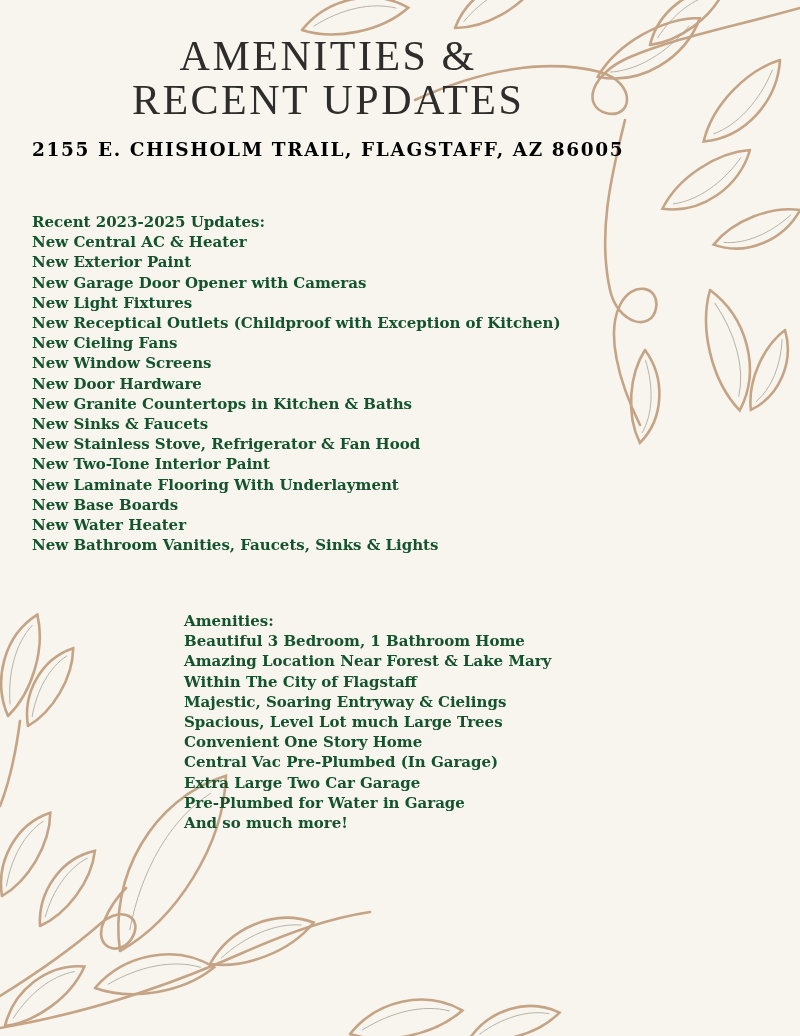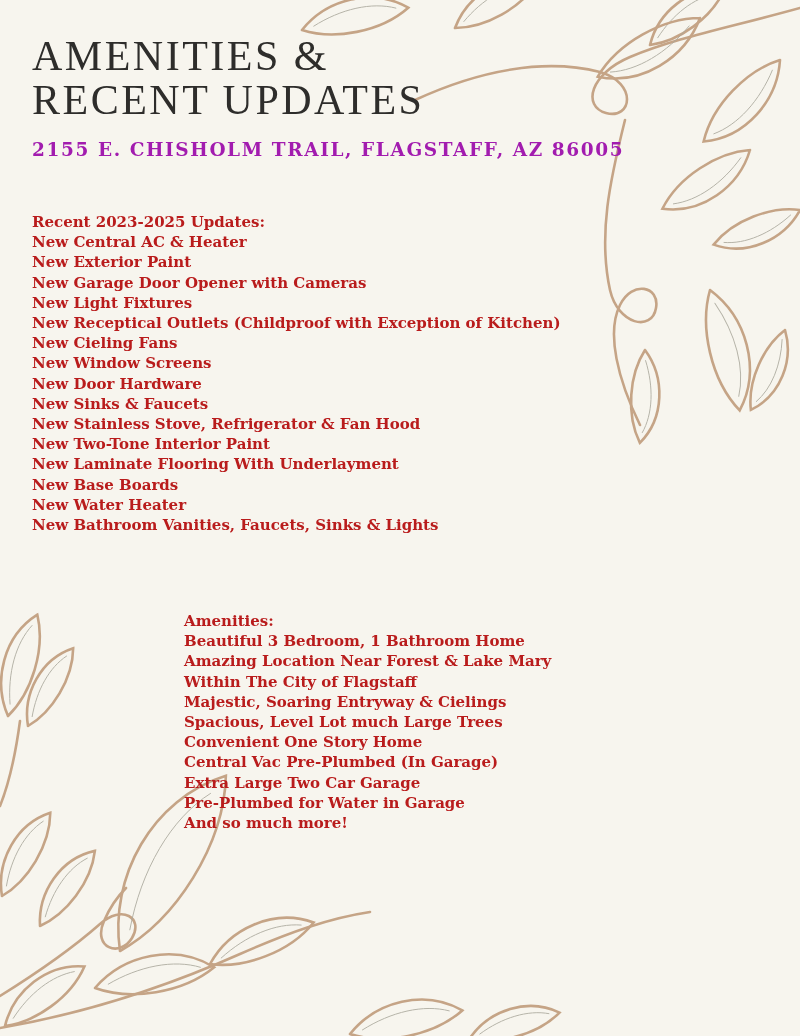--- a/index.html
+++ b/index.html
@@ -20,39 +20,40 @@
   
   .header{position:absolute;left:32px;top:34px;z-index:2;}
   .title-line{
     font-family:"Liberation Serif", serif;
     font-weight:400;
     font-size:42px;
     line-height:44px;
     letter-spacing:2.5px;
     color:#2e2d2b;
     white-space:nowrap;
+    text-align:center;
   }
   .address{
     margin-top:17px;
     font-weight:700;
     font-size:18.5px;
     letter-spacing:1.6px;
-    color:#a21caf;
+    color:#000000;
     white-space:nowrap;
   }
   
   .list-section{position:absolute;z-index:2;}
   .updates{left:32px;top:212px;}
   .amenities{left:184px;top:611px;}
   .list-heading,.list-item{
     font-weight:700;
     font-size:15px;
     line-height:20.2px;
     white-space:nowrap;
-    color:#b91c1c;
+    color:#14532d;
   }
 </style>
 </head>
 <body>
 
 <div class="page">
 
   <svg class="deco deco-tr" viewBox="0 0 520 470" aria-hidden="true">
     <defs>
       <g id="leafA">
@@ -106,20 +107,21 @@
     <div class="list-heading">Recent 2023-2025 Updates:</div>
     <div class="list">
         <div class="list-item">New Central AC &amp; Heater</div>
         <div class="list-item">New Exterior Paint</div>
         <div class="list-item">New Garage Door Opener with Cameras</div>
         <div class="list-item">New Light Fixtures</div>
         <div class="list-item">New Receptical Outlets (Childproof with Exception of Kitchen)</div>
         <div class="list-item">New Cieling Fans</div>
         <div class="list-item">New Window Screens</div>
         <div class="list-item">New Door Hardware</div>
+        <div class="list-item">New Granite Countertops in Kitchen &amp; Baths</div>
         <div class="list-item">New Sinks &amp; Faucets</div>
         <div class="list-item">New Stainless Stove, Refrigerator &amp; Fan Hood</div>
         <div class="list-item">New Two-Tone Interior Paint</div>
         <div class="list-item">New Laminate Flooring With Underlayment</div>
         <div class="list-item">New Base Boards</div>
         <div class="list-item">New Water Heater</div>
         <div class="list-item">New Bathroom Vanities, Faucets, Sinks &amp; Lights</div>
       </div>
   </div>
 

